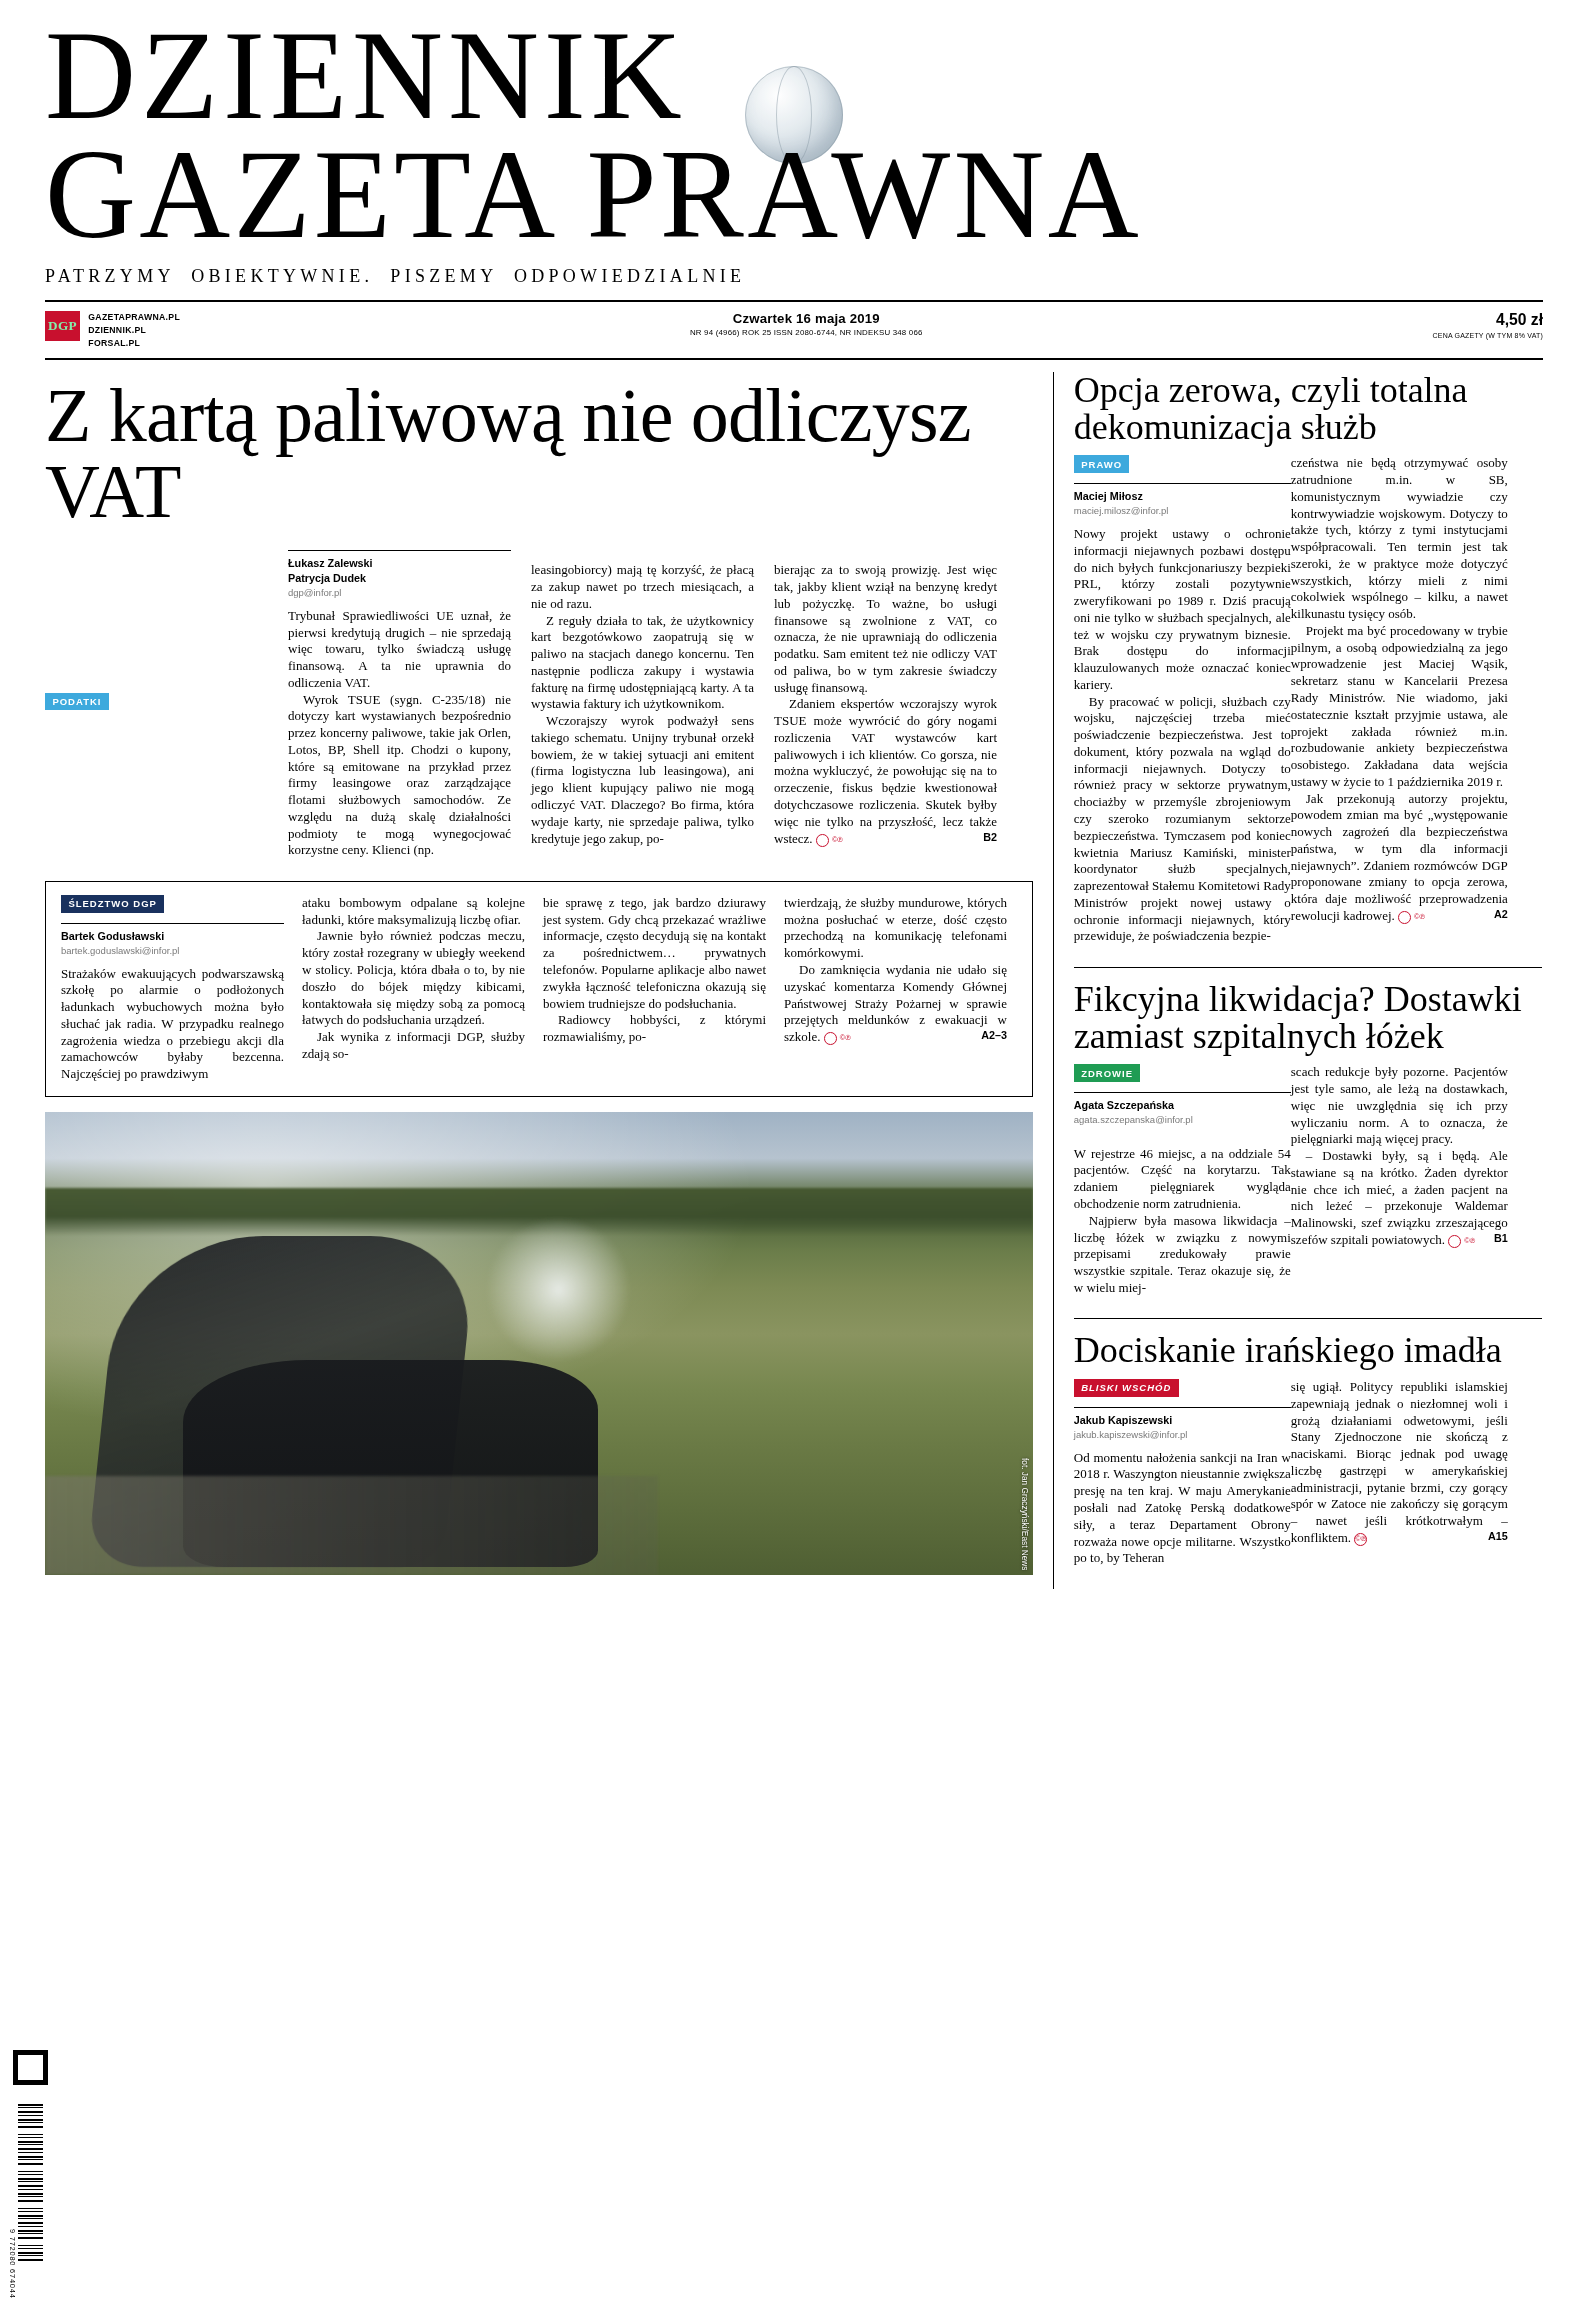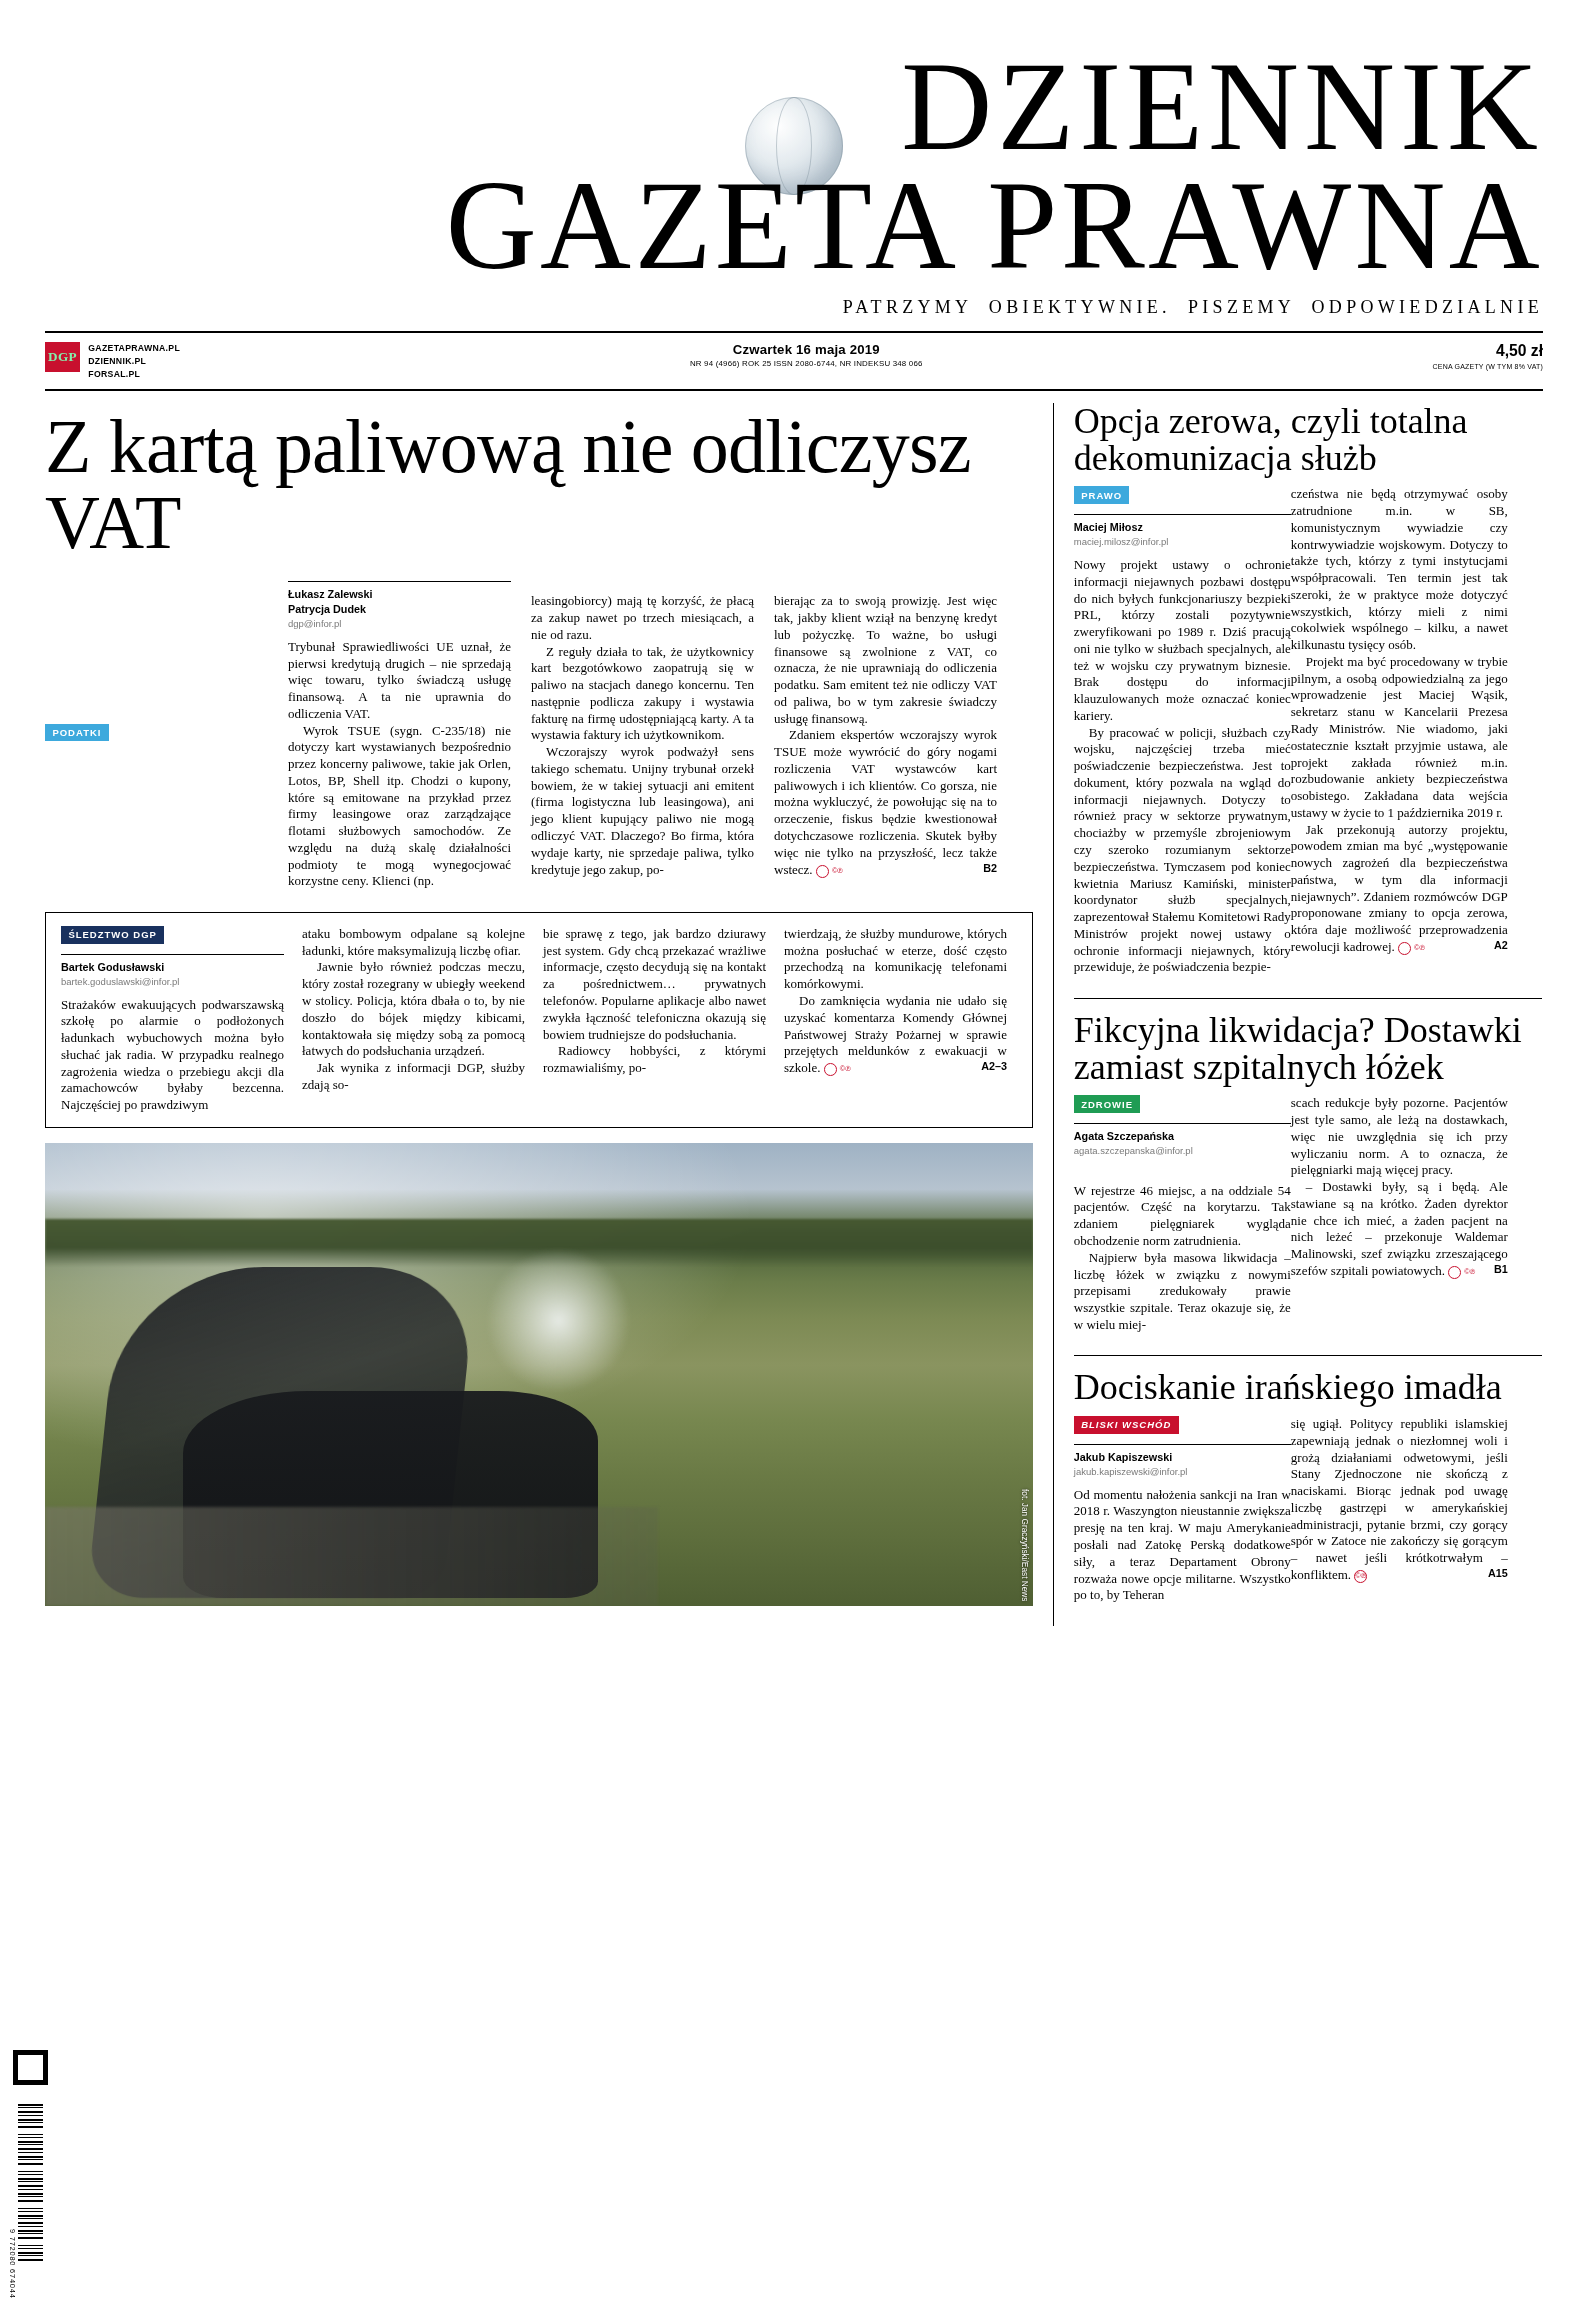--- a/index.html
+++ b/index.html
@@ -13,22 +13,22 @@
   .page{
     width:1588px;
     min-height:2307px;
     position:relative;
     box-sizing:border-box;
     padding:0 45px;
   }
 
   
   .masthead{
-    text-align:right;
-    padding-top:49px;
+    text-align:left;
+    padding-top:18px;
   }
   .mh-line{
     font-family:"Liberation Serif", serif;
     font-weight:400;
     letter-spacing:1.7px;
     line-height:0.92;
     font-size:124px;
     position:relative;
   }
   .mh-line.l1{font-size:126px;letter-spacing:5px;}
@@ -431,21 +431,21 @@
 
       <div class="rt-block">
         <h2 class="rt-title">Fikcyjna likwidacja? Dostawki zamiast szpitalnych łóżek</h2>
         <div class="rt-cols">
           <div class="rt-c">
             <span class="kicker green">ZDROWIE</span>
             <div class="bylinebox" style="margin-top:3.3px">
               <div class="byline-name">Agata Szczepańska</div>
               <div class="byline-mail">agata.szczepanska@infor.pl</div>
             </div>
-            <p class="first" style="margin-top:25px">W rejestrze 46 miejsc, a na oddziale 54 pacjentów. Część na korytarzu. Tak zdaniem pielęgniarek wygląda obchodzenie norm zatrudnienia.</p>
+            <p class="first" style="margin-top:19px">W rejestrze 46 miejsc, a na oddziale 54 pacjentów. Część na korytarzu. Tak zdaniem pielęgniarek wygląda obchodzenie norm zatrudnienia.</p>
             <p>Najpierw była masowa likwidacja – liczbę łóżek w związku z nowymi przepisami zredukowały prawie wszystkie szpitale. Teraz okazuje się, że w wielu miej-</p>
           </div>
           <div class="rt-c">
             <p class="first">scach redukcje były pozorne. Pacjentów jest tyle samo, ale leżą na dostawkach, więc nie uwzględnia się ich przy wyliczaniu norm. A to oznacza, że pielęgniarki mają więcej pracy.</p>
             <p>
               <span>– Dostawki były, są i będą. Ale stawiane są na krótko. Żaden dyrektor nie chce ich mieć, a żaden pacjent na nich leżeć – przekonuje Waldemar Malinowski, szef związku zrzeszającego szefów szpitali powiatowych.</span>
               <span class="endmark">©℗</span>
               <span class="pageref">B1</span>
             </p>
           </div>

